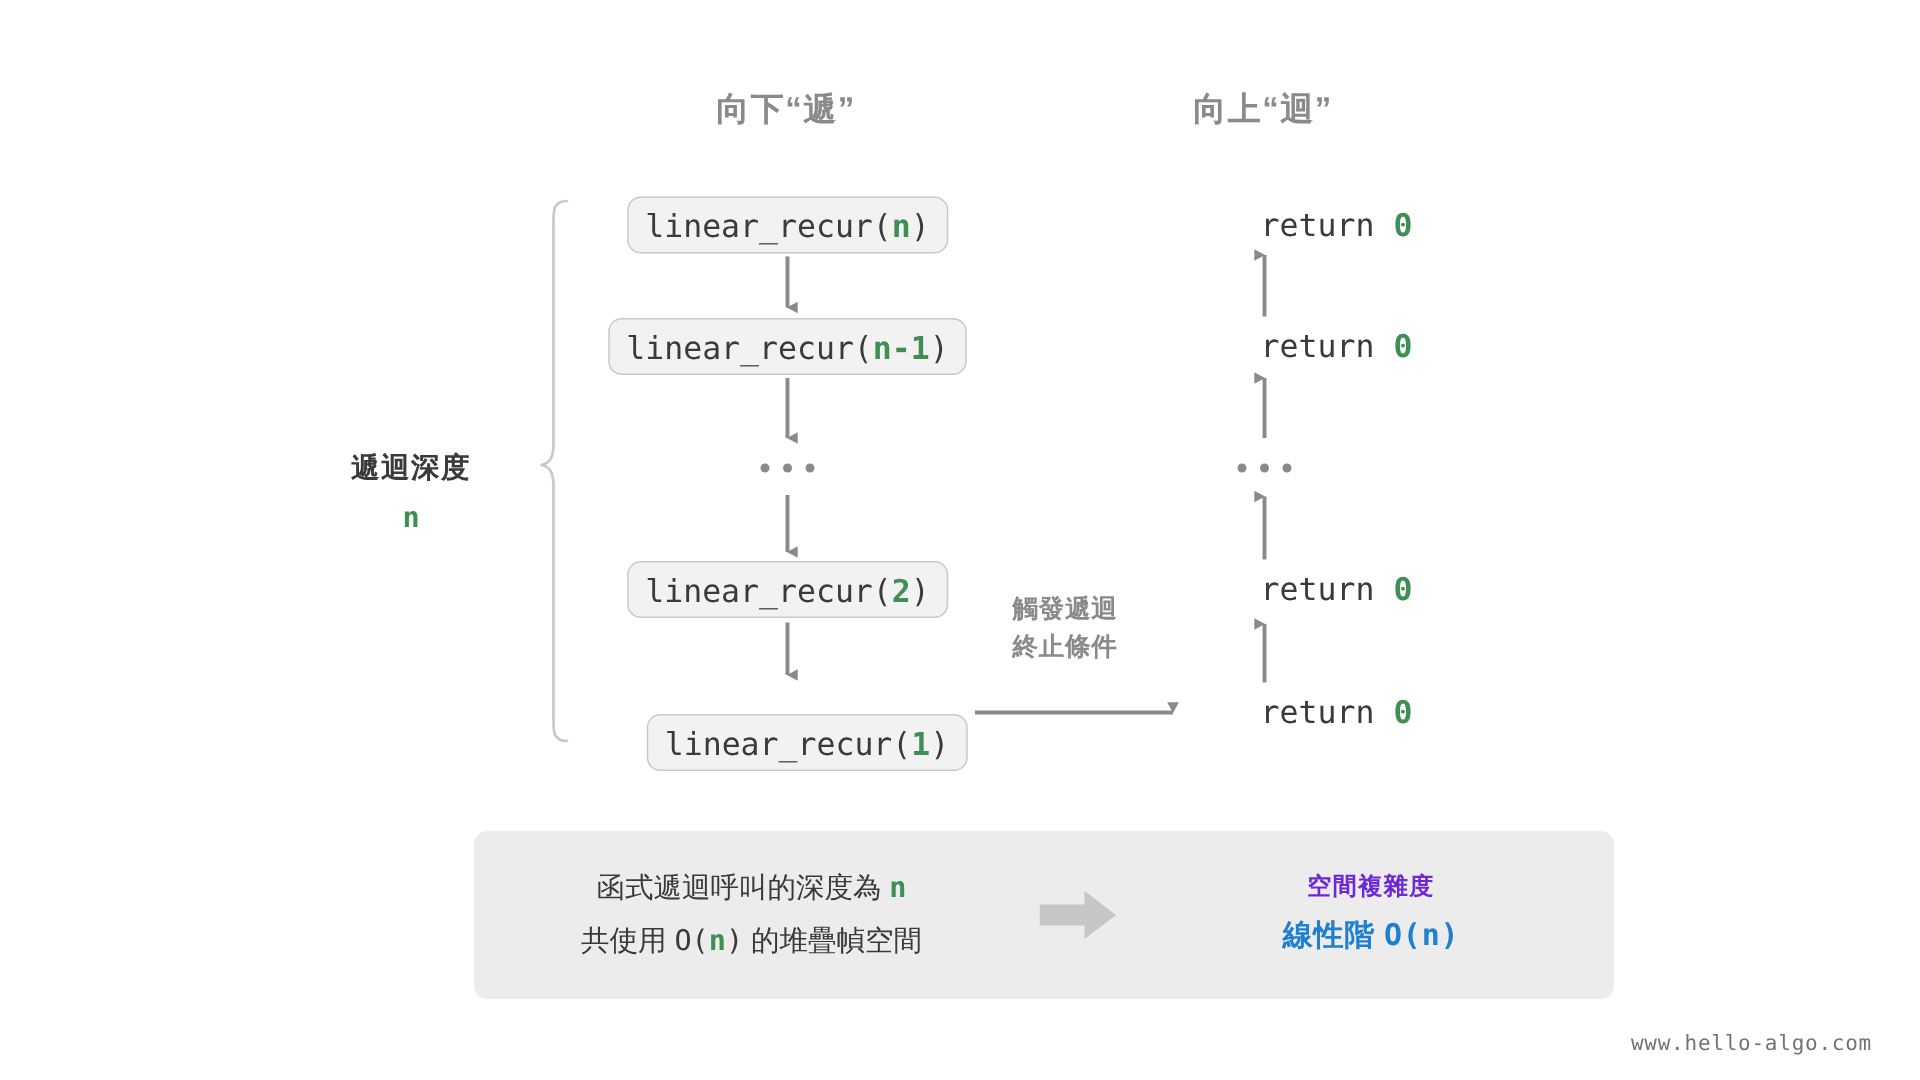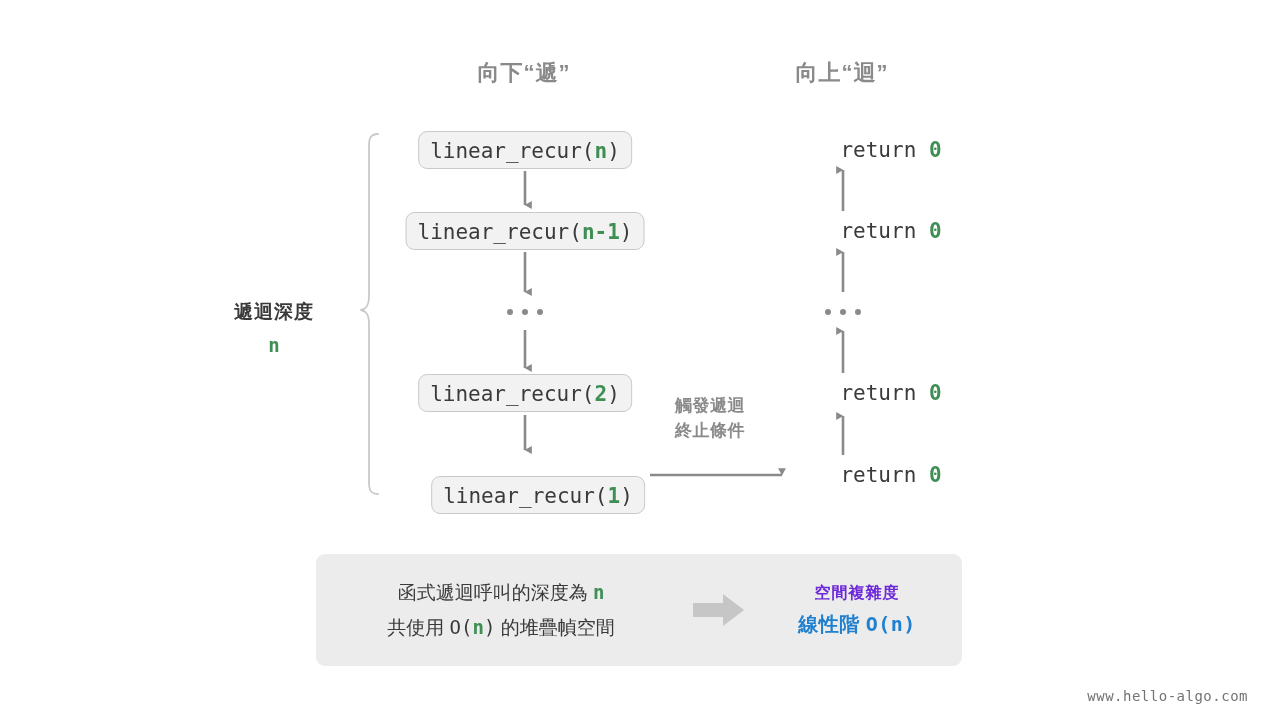--- a/index.html
+++ b/index.html
@@ -127,21 +127,21 @@
     line-height: 1.45;
     white-space: nowrap;
     letter-spacing: 0.5px;
   }
 
   
   #summary {
     position: absolute;
     left: 316px;
     top: 554px;
-    width: 646px;
+    width: 760px;
     height: 112px;
     background: #ececec;
     border-radius: 9px;
     display: flex;
     align-items: center;
     box-sizing: border-box;
   }
   #summary .left {
     flex: 0 0 370px;
     text-align: center;

